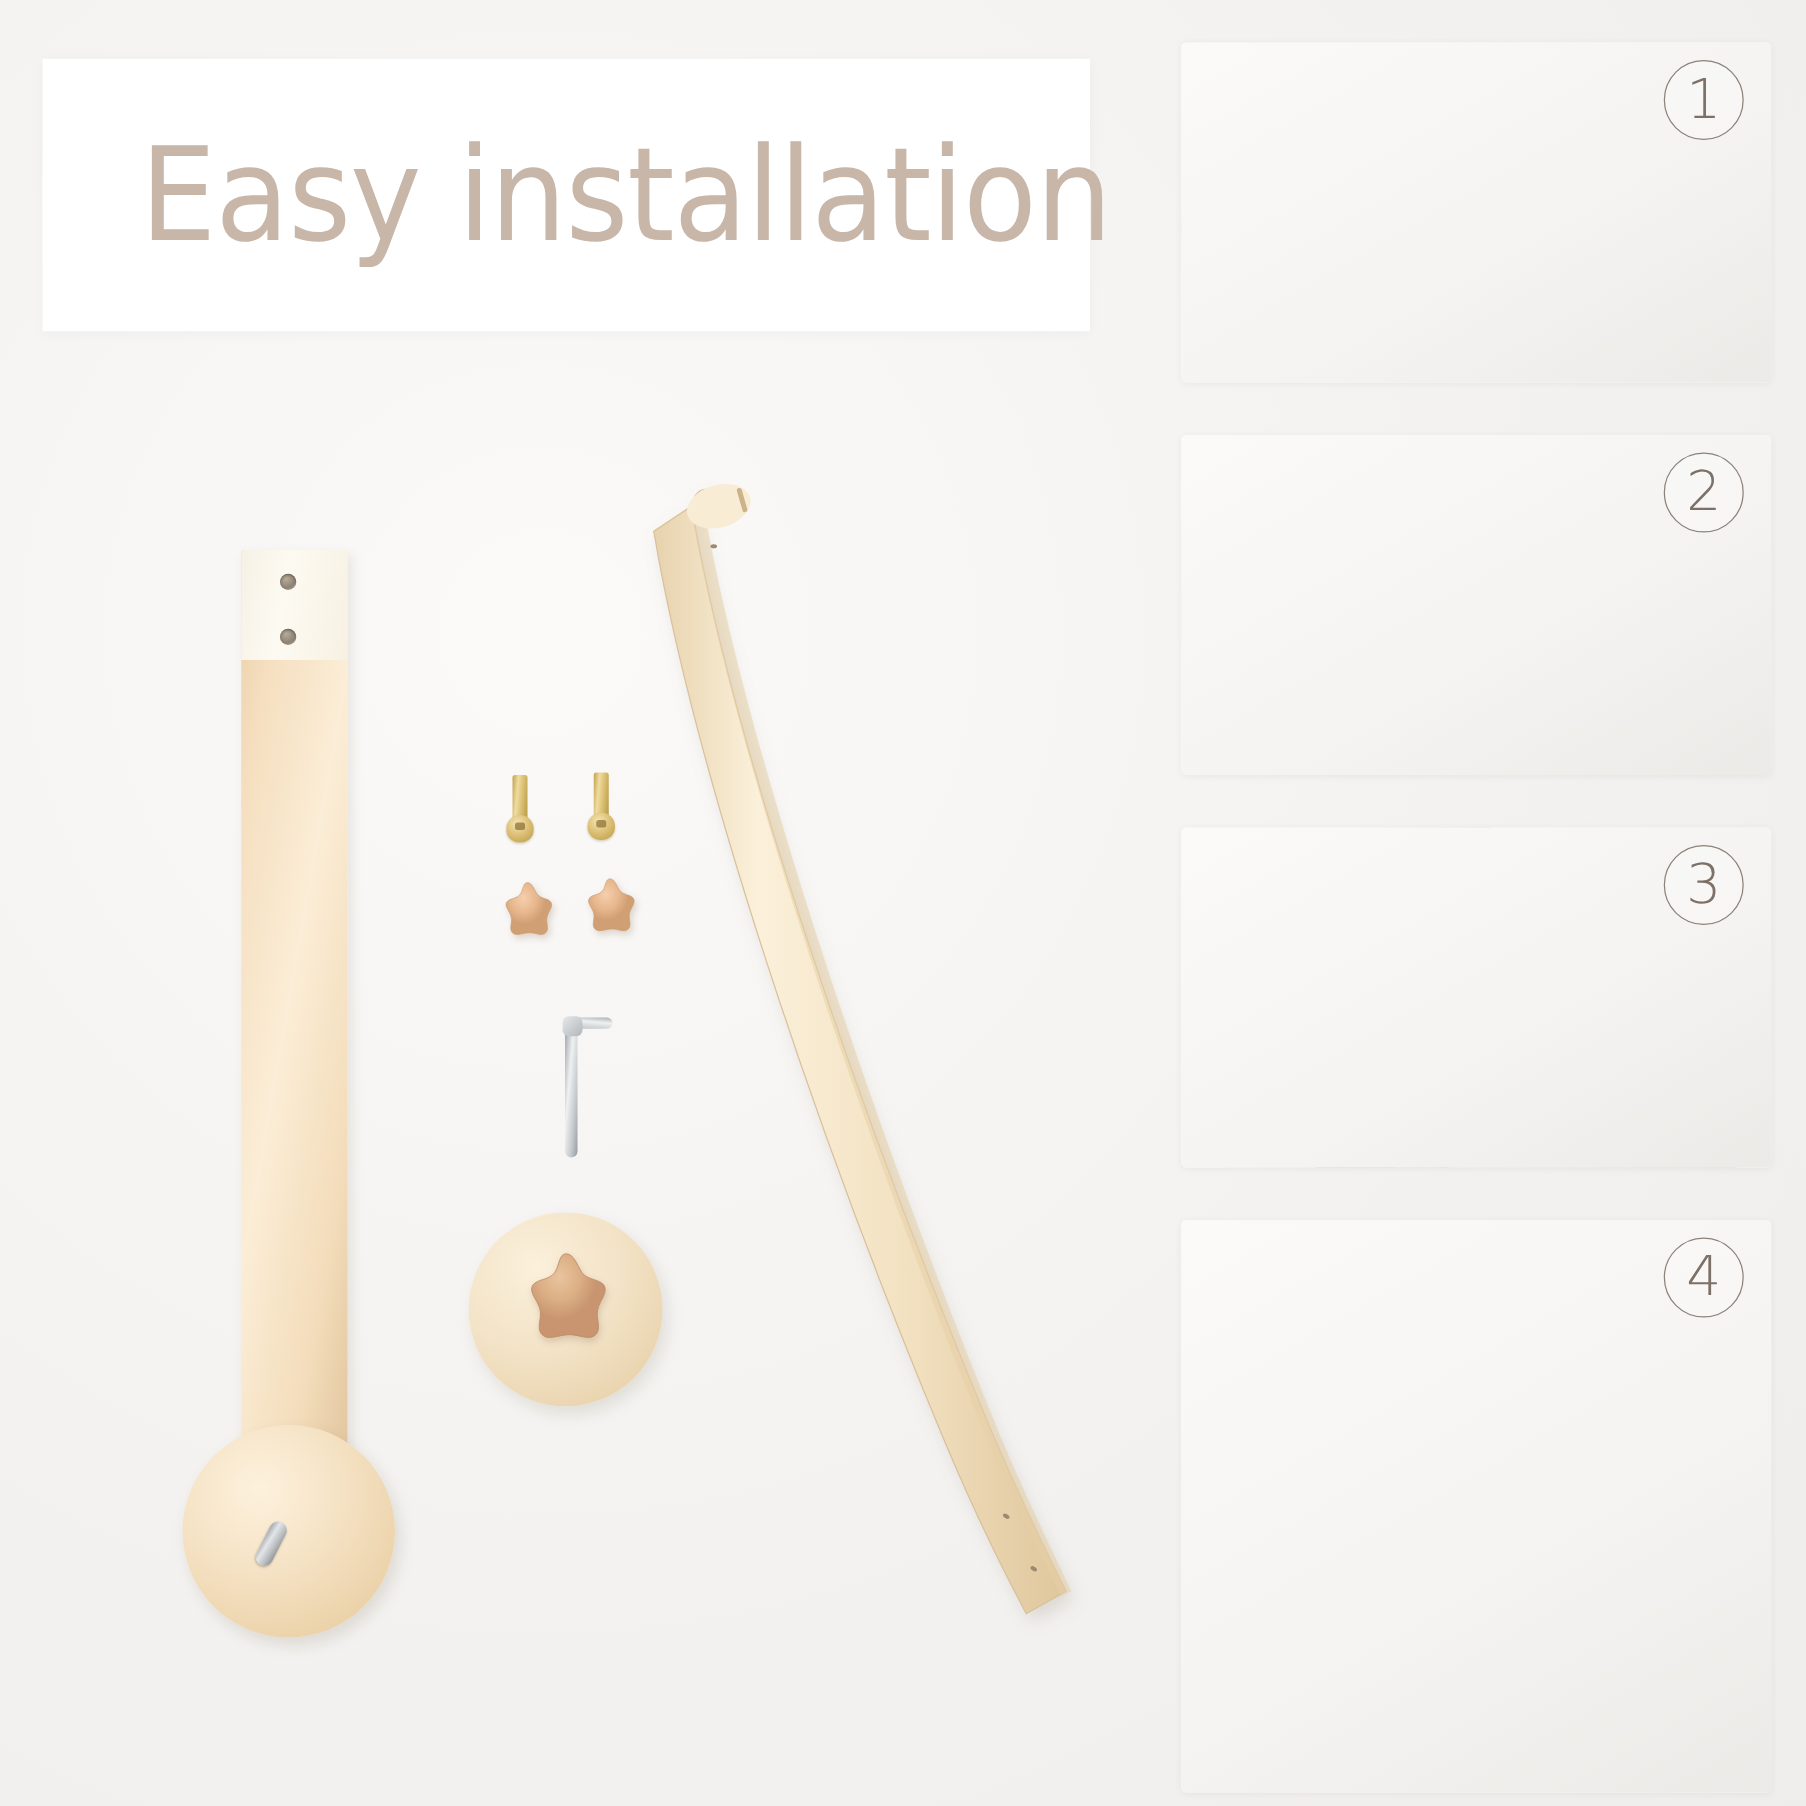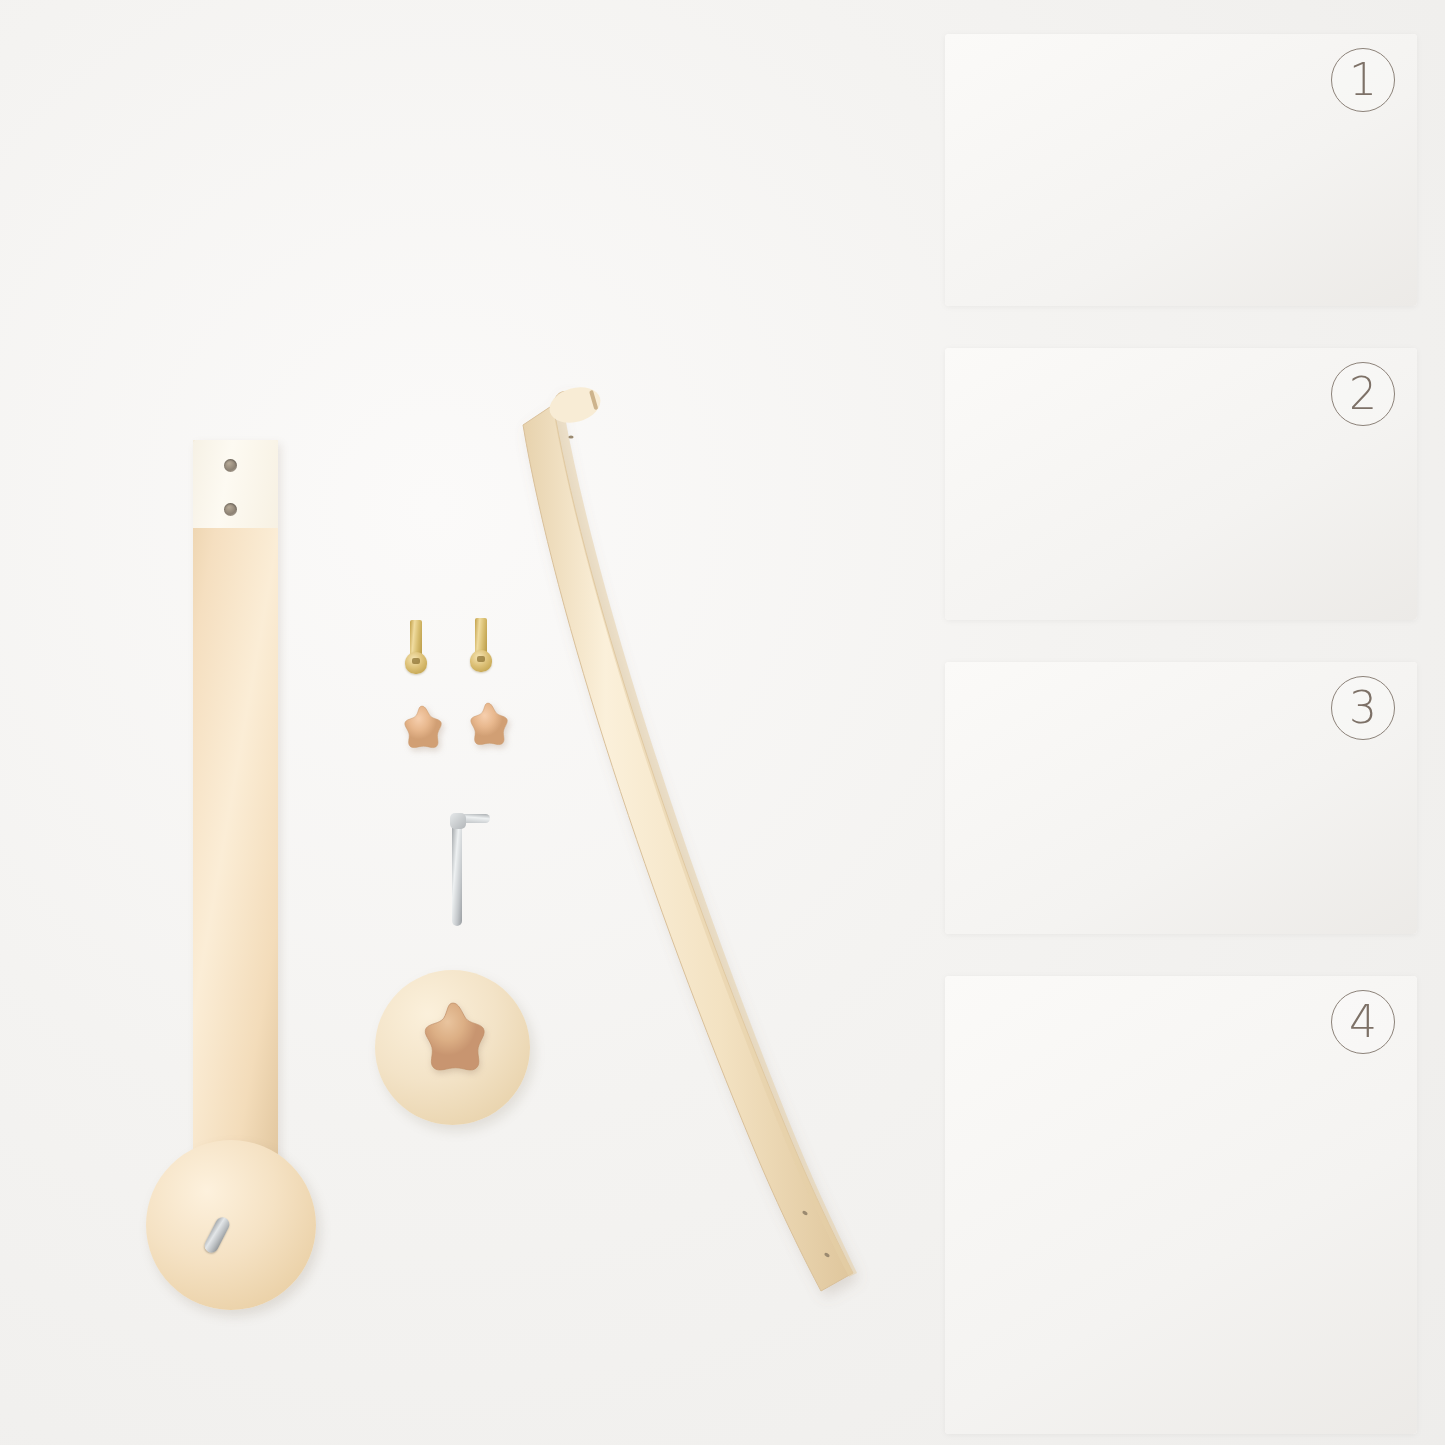--- a/index.html
+++ b/index.html
@@ -156,20 +156,23 @@
   }
 
   
   .ph-bg{position:absolute;inset:0;background:linear-gradient(150deg,#fbfaf8 0%,#f4f3f1 60%,#eceae7 100%);}
 </style>
 </head>
 <body>
 
 <div class="canvas">
 
+  <div class="title-banner">
+    <div class="title-text">Easy installation</div>
+  </div>
 
   <div class="parts-stage">
 
     <div class="post">
       <div class="post-top"></div>
       <div class="post-hole h1"></div>
       <div class="post-hole h2"></div>
     </div>
 
     <div class="wheel">

